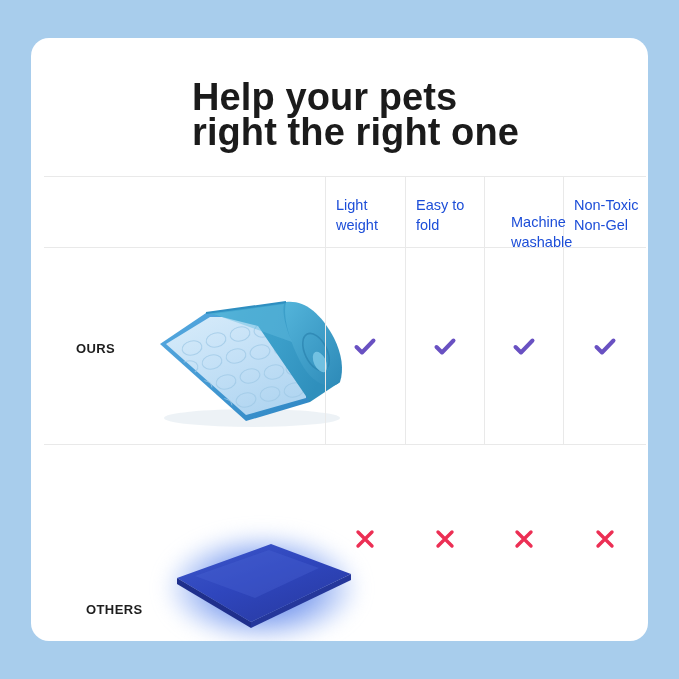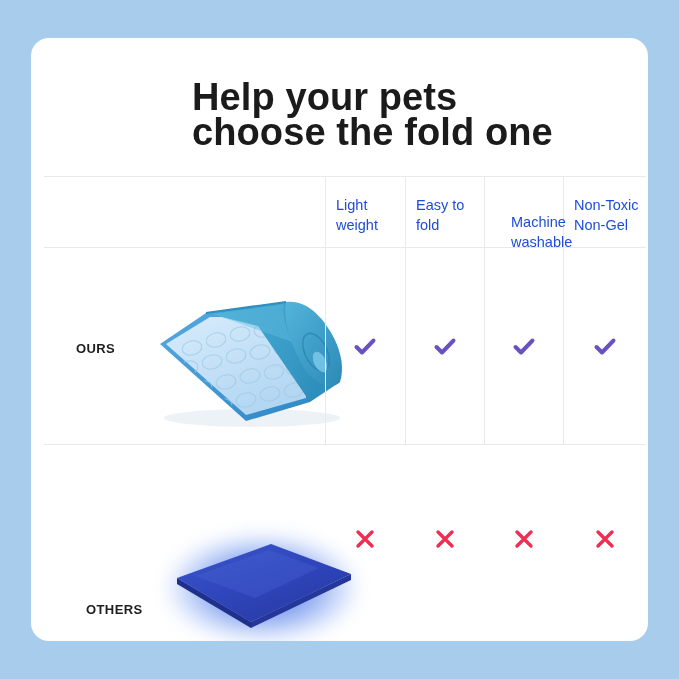--- a/index.html
+++ b/index.html
@@ -141,21 +141,21 @@
     filter: blur(9px);
   }
 </style>
 </head>
 <body>
 
 <div id="card">
 
   <div id="heading">
     <span class="line">Help your pets</span>
-    <span class="line">choose the fold one</span>
+    <span class="line">right the right one</span>
   </div>
 
   <div class="row-label" id="label-ours">OURS</div>
   <div class="row-label" id="label-others">OTHERS</div>
 
   <div id="img-ours">
     <svg viewBox="0 0 205 145" width="205" height="145">
       <defs>
         <linearGradient id="gPad" x1="0" y1="0" x2="0.6" y2="1">
           <stop offset="0%" stop-color="#d8ecfa"></stop>

